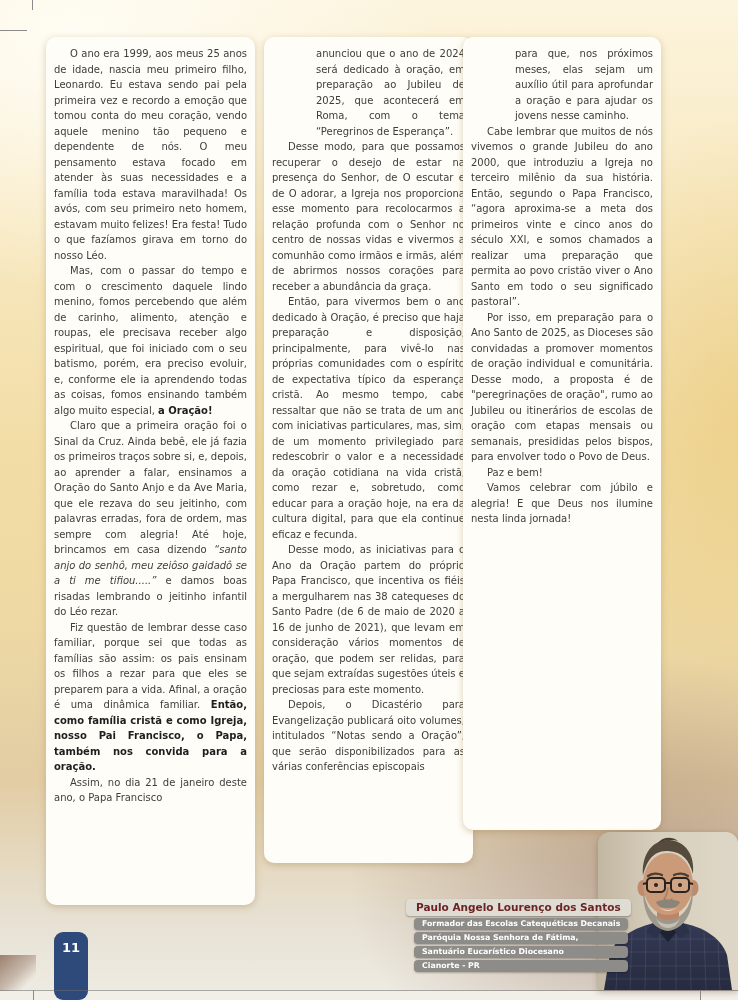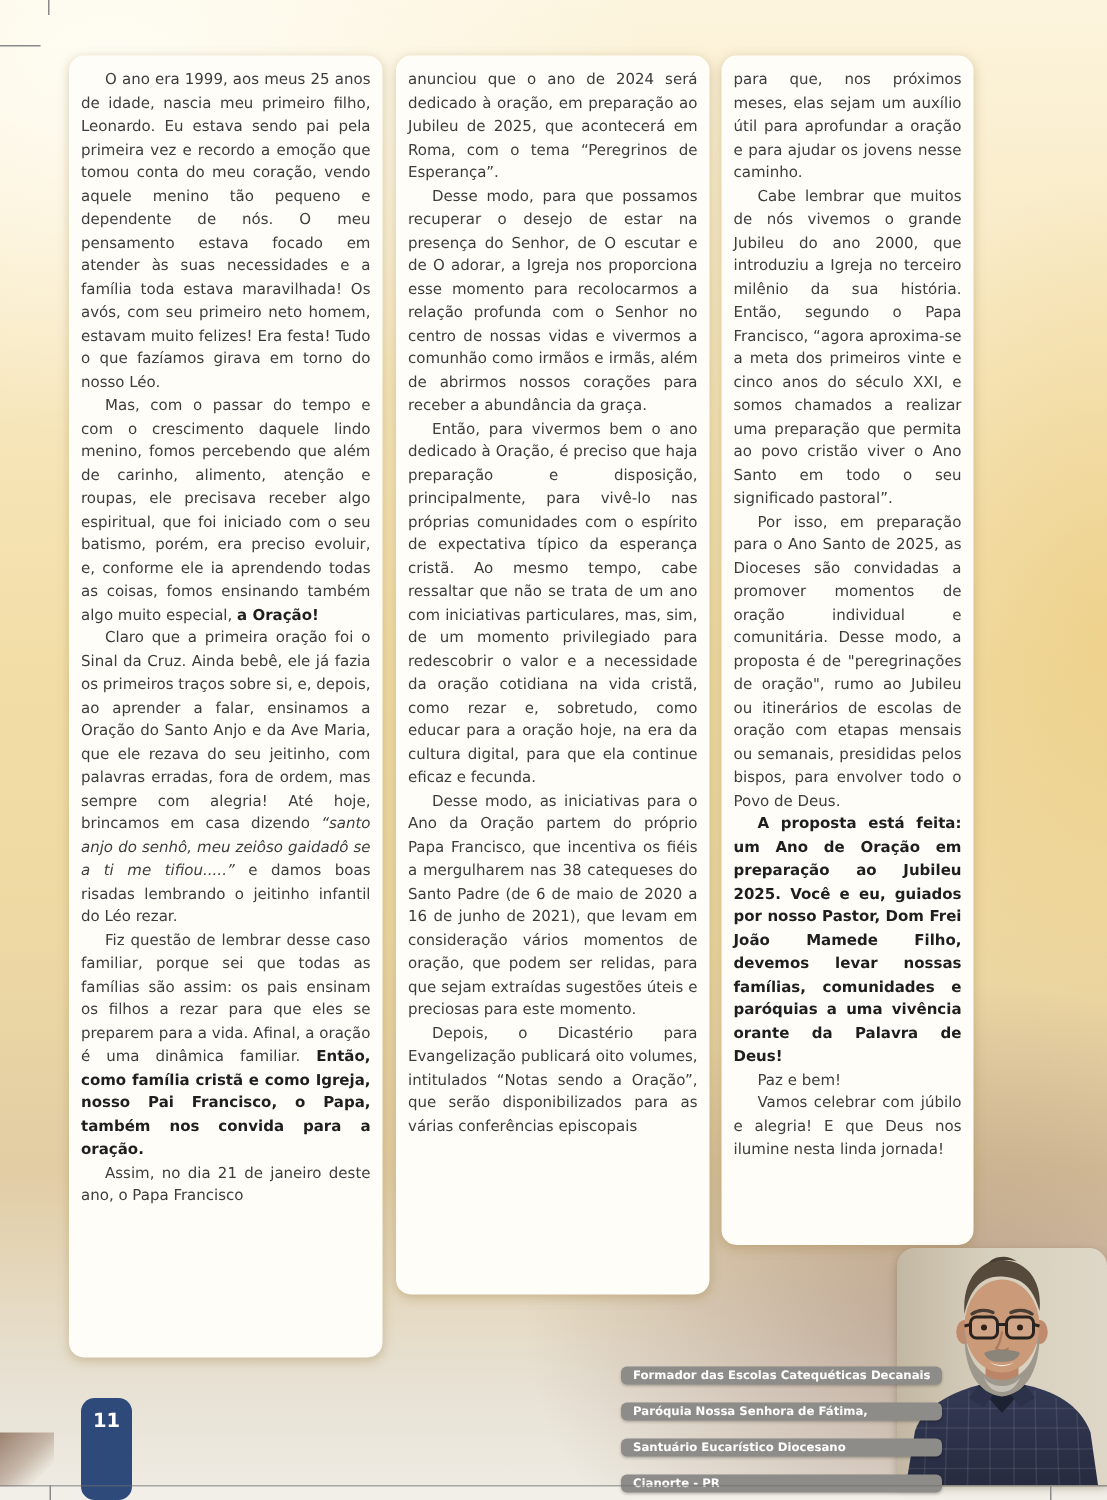--- a/index.html
+++ b/index.html
@@ -13,44 +13,44 @@
       linear-gradient(180deg,#fcf4dd 0%,#f8e9c2 20%,#f2dda6 45%,#eed9a4 62%,#e2cda4 78%,#e7e1d3 92%,#efece4 100%);
   }
   .panel{
     position:absolute;background:#fffdf7;border-radius:10px;
     box-shadow:0 2px 7px rgba(150,118,60,0.35);
     padding:9px 8px 10px;box-sizing:border-box;z-index:2;
     color:#3d3d3d;font-size:10px;line-height:15.5px;
     text-align:justify;hyphens:auto;-webkit-hyphens:auto;
   }
   .panel p{margin:0;text-indent:16px;}
-  .panel p.no-indent{text-indent:0;}
+  .panel p.no-indent{text-indent:0;margin-left:44px;}
   .seg{}
   .seg-bold{font-weight:bold;color:#1e1e1e;}
   .seg-italic{font-style:italic;margin-top:20px;}
   #panel-1{left:46px;top:37px;width:209px;min-height:868px;}
   #panel-2{left:264px;top:37px;width:209px;min-height:826px;}
-  #panel-3{left:481px;top:37px;width:168px;min-height:793px;}
+  #panel-3{left:463px;top:37px;width:198px;min-height:793px;}
   .photo{
     position:absolute;left:598px;top:832px;width:140px;height:158px;
     border-radius:12px 12px 0 0;overflow:hidden;z-index:4;
     box-shadow:0 2px 6px rgba(90,70,40,0.35);
   }
   .badges{
     position:absolute;left:406px;top:899px;width:220px;z-index:5;
     display:flex;flex-direction:column;align-items:flex-start;
   }
   .badge-name{
     background:#dfdcd3;color:#6b2423;font-weight:bold;font-size:10.5px;
     line-height:13px;padding:2px 10px;border-radius:4px;
     box-shadow:0 1px 2px rgba(0,0,0,0.3);white-space:nowrap;
   }
   .badge{
     background:#8d8c88;color:#ffffff;font-weight:bold;font-size:7.8px;
-    line-height:10px;padding:1px 8px;border-radius:4px;margin-left:8px;margin-top:12px;
+    line-height:10px;padding:1px 8px;border-radius:4px;margin-left:8px;margin-top:2px;
     box-shadow:0 1px 2px rgba(0,0,0,0.25);white-space:nowrap;
   }
   .page-tab{
     position:absolute;left:54px;top:932px;width:34px;height:68px;
     background:#2e4a7a;border-radius:9px;z-index:6;
     display:flex;justify-content:center;align-items:flex-start;
     color:#ffffff;font-weight:bold;font-size:13px;padding-top:8px;box-sizing:border-box;
   }
   .crop{position:absolute;background:#8a8a8a;z-index:7;}
   .bottom-strip{position:absolute;left:0;top:991px;width:738px;height:9px;background:#f2efe8;z-index:3;}
@@ -79,21 +79,20 @@
       <p class="no-indent"><span class="seg">anunciou que o ano de 2024 será dedicado à oração, em preparação ao Jubileu de 2025, que acontecerá em Roma, com o tema “Peregrinos de Esperança”.</span></p>
       <p><span class="seg">Desse modo, para que possamos recuperar o desejo de estar na presença do Senhor, de O escutar e de O adorar, a Igreja nos proporciona esse momento para recolocarmos a relação profunda com o Senhor no centro de nossas vidas e vivermos a comunhão como irmãos e irmãs, além de abrirmos nossos corações para receber a abundância da graça.</span></p>
       <p><span class="seg">Então, para vivermos bem o ano dedicado à Oração, é preciso que haja preparação e disposição, principalmente, para vivê-lo nas próprias comunidades com o espírito de expectativa típico da esperança cristã. Ao mesmo tempo, cabe ressaltar que não se trata de um ano com iniciativas particulares, mas, sim, de um momento privilegiado para redescobrir o valor e a necessidade da oração cotidiana na vida cristã, como rezar e, sobretudo, como educar para a oração hoje, na era da cultura digital, para que ela continue eficaz e fecunda.</span></p>
       <p><span class="seg">Desse modo, as iniciativas para o Ano da Oração partem do próprio Papa Francisco, que incentiva os fiéis a mergulharem nas 38 catequeses do Santo Padre (de 6 de maio de 2020 a 16 de junho de 2021), que levam em consideração vários momentos de oração, que podem ser relidas, para que sejam extraídas sugestões úteis e preciosas para este momento.</span></p>
       <p><span class="seg">Depois, o Dicastério para Evangelização publicará oito volumes, intitulados “Notas sendo a Oração”, que serão disponibilizados para as várias conferências episcopais</span></p>
     </div>
   <div class="panel" id="panel-3">
       <p class="no-indent"><span class="seg">para que, nos próximos meses, elas sejam um auxílio útil para aprofundar a oração e para ajudar os jovens nesse caminho.</span></p>
       <p><span class="seg">Cabe lembrar que muitos de nós vivemos o grande Jubileu do ano 2000, que introduziu a Igreja no terceiro milênio da sua história. Então, segundo o Papa Francisco, “agora aproxima-se a meta dos primeiros vinte e cinco anos do século XXI, e somos chamados a realizar uma preparação que permita ao povo cristão viver o Ano Santo em todo o seu significado pastoral”.</span></p>
       <p><span class="seg">Por isso, em preparação para o Ano Santo de 2025, as Dioceses são convidadas a promover momentos de oração individual e comunitária. Desse modo, a proposta é de "peregrinações de oração", rumo ao Jubileu ou itinerários de escolas de oração com etapas mensais ou semanais, presididas pelos bispos, para envolver todo o Povo de Deus.</span></p>
-      <p><span class="seg-bold">A proposta está feita: um Ano de Oração em preparação ao Jubileu 2025. Você e eu, guiados por nosso Pastor, Dom Frei João Mamede Filho, devemos levar nossas famílias, comunidades e paróquias a uma vivência orante da Palavra de Deus!</span></p>
       <p><span class="seg">Paz e bem!</span></p>
       <p><span class="seg">Vamos celebrar com júbilo e alegria! E que Deus nos ilumine nesta linda jornada!</span></p>
     </div>
 
   <div class="corner-wedge"></div>
 
   <div class="photo">
     <svg width="140" height="158" viewBox="0 0 140 158" xmlns="http://www.w3.org/2000/svg">
       <defs>
         <linearGradient id="wall" x1="0" y1="0" x2="1" y2="0">
@@ -144,20 +143,21 @@
       <path d="M45,54 C44,80 53,97 70,99 C87,97 96,80 95,54 C94,66 91,74 87,79 C81,86 76,88 70,88 C64,88 59,86 53,79 C49,74 46,66 45,54 Z" fill="#9e988c"></path>
       <path d="M58,86 C62,94 78,94 82,86 C80,92 76,96 70,96 C64,96 60,92 58,86 Z" fill="#c4c0b5"></path>
 
       <path d="M58,70 C62,67 78,67 82,70 C80,75 76,76 70,76 C64,76 60,75 58,70 Z" fill="#8b8478"></path>
 
       <path d="M61,75 C65,80 75,80 79,75 C76,79 64,79 61,75 Z" fill="#f4efe6"></path>
     </svg>
   </div>
 
   <div class="badges">
+    <div class="badge-name">Paulo Angelo Lourenço dos Santos</div>
     <div id="cred-badges">
         <div class="badge">Formador das Escolas Catequéticas Decanais</div>
         <div class="badge">Paróquia Nossa Senhora de Fátima,</div>
         <div class="badge">Santuário Eucarístico Diocesano</div>
         <div class="badge">Cianorte - PR</div>
       </div>
   </div>
 
   <div class="page-tab">
     <span>11</span>

